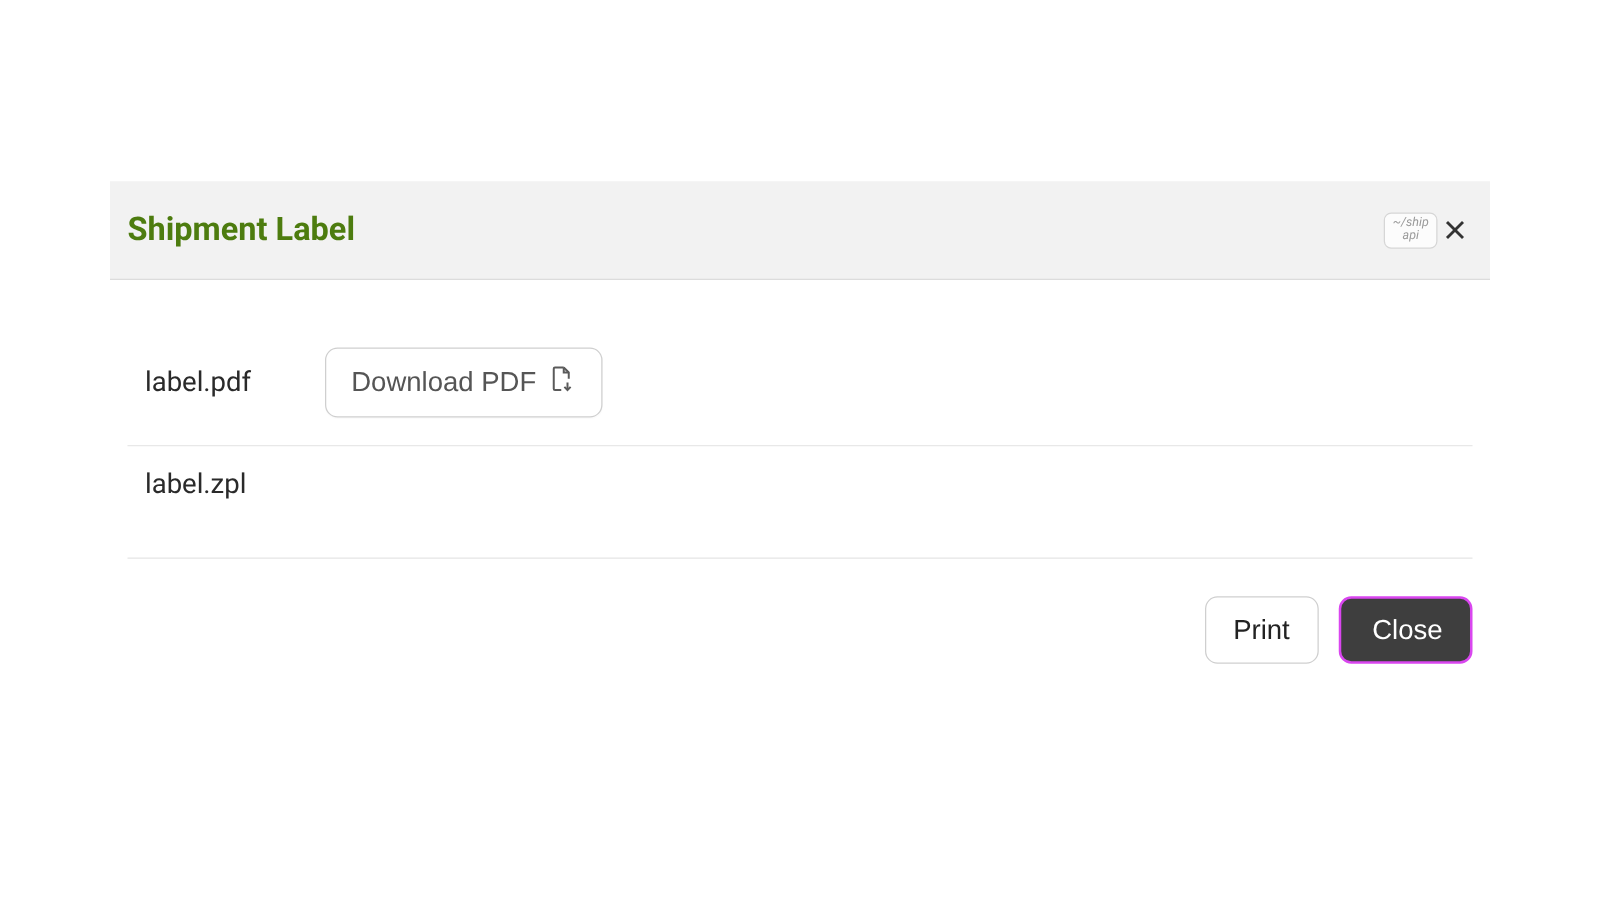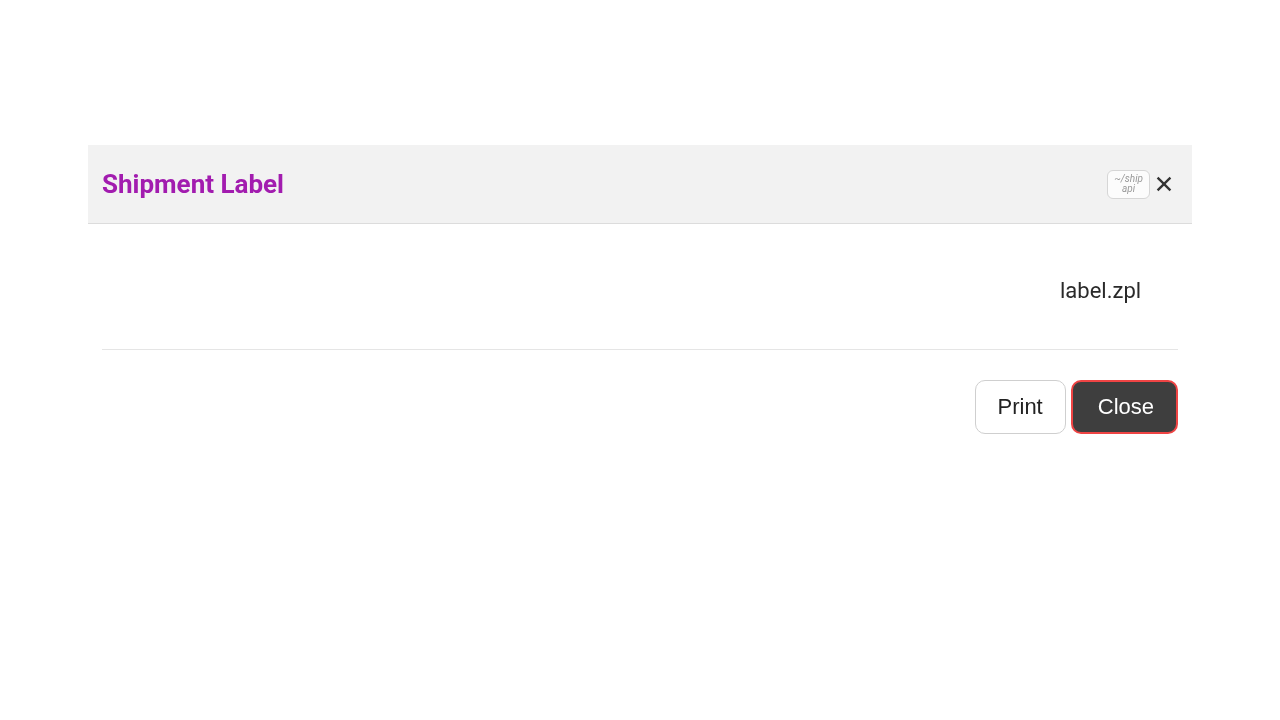--- a/index.html
+++ b/index.html
@@ -22,21 +22,21 @@
       background: #f2f2f2;
       border-bottom: 1px solid #dcdcdc;
       display: flex;
       align-items: center;
       justify-content: space-between;
       padding: 24px 14px 24px 14px;
     }
     .modal-title {
       font-size: 26px;
       font-weight: 700;
-      color: #a21caf;
+      color: #4d7c0f;
     }
     .header-right {
       display: flex;
       align-items: center;
       gap: 0;
     }
     .api-badge {
       border: 1px solid #d6d6d6;
       border-radius: 6px;
       background: #fcfcfc;
@@ -67,21 +67,20 @@
     }
     .file-row {
       display: flex;
       align-items: center;
       gap: 40px;
       padding: 18px 14px 22px 14px;
       border-bottom: 1px solid #e8e8e8;
     }
     .file-row:last-of-type {
       border-bottom: none;
-      justify-content: flex-end;
     }
     .file-name {
       font-size: 22px;
       color: #2a2a2a;
       min-width: 104px;
     }
     .download-btn {
       display: inline-flex;
       align-items: center;
       gap: 8px;
@@ -102,38 +101,38 @@
       stroke-width: 1.6;
     }
     .body-divider {
       border: none;
       border-top: 1px solid #e5e5e5;
       margin: 24px 0 0 0;
     }
     .modal-footer {
       display: flex;
       justify-content: flex-end;
-      gap: 5px;
+      gap: 16px;
       padding: 30px 14px 0 0;
     }
     .btn {
       font-size: 22px;
       border-radius: 10px;
       padding: 12px 22px;
       cursor: pointer;
     }
     .btn-secondary {
       background: #fff;
       color: #222;
       border: 1px solid #cfcfcf;
     }
     .btn-primary {
       background: #3e3e3e;
       color: #fff;
-      border: 2px solid #ef4444;
+      border: 2px solid #d946ef;
       padding-left: 25px;
     }
   </style>
 </head>
 <body>
 
 <div class="modal">
 
   <div class="modal-header">
     <div class="modal-title">Shipment Label</div>
@@ -146,20 +145,35 @@
         <svg viewBox="0 0 24 24" fill="none">
           <line x1="5" y1="5" x2="19" y2="19"></line>
           <line x1="19" y1="5" x2="5" y2="19"></line>
         </svg>
       </div>
     </div>
   </div>
 
   <div class="modal-body">
 
+    <div class="file-row">
+      <span class="file-name">label.pdf</span>
+      <button class="download-btn">
+        <span>Download PDF</span>
+        <span>
+          <svg viewBox="0 0 24 24">
+            <path d="M14 3 H7 a1 1 0 0 0 -1 1 V20 a1 1 0 0 0 1 1 H12"></path>
+            <path d="M14 3 L18 7 V12"></path>
+            <path d="M14 3 V7 H18"></path>
+            <path d="M17 15 V21"></path>
+            <path d="M14.5 18.5 L17 21 L19.5 18.5"></path>
+          </svg>
+        </span>
+      </button>
+    </div>
 
     <div class="file-row">
       <span class="file-name">label.zpl</span>
     </div>
 
     <hr class="body-divider">
 
   </div>
 
   <div class="modal-footer">

